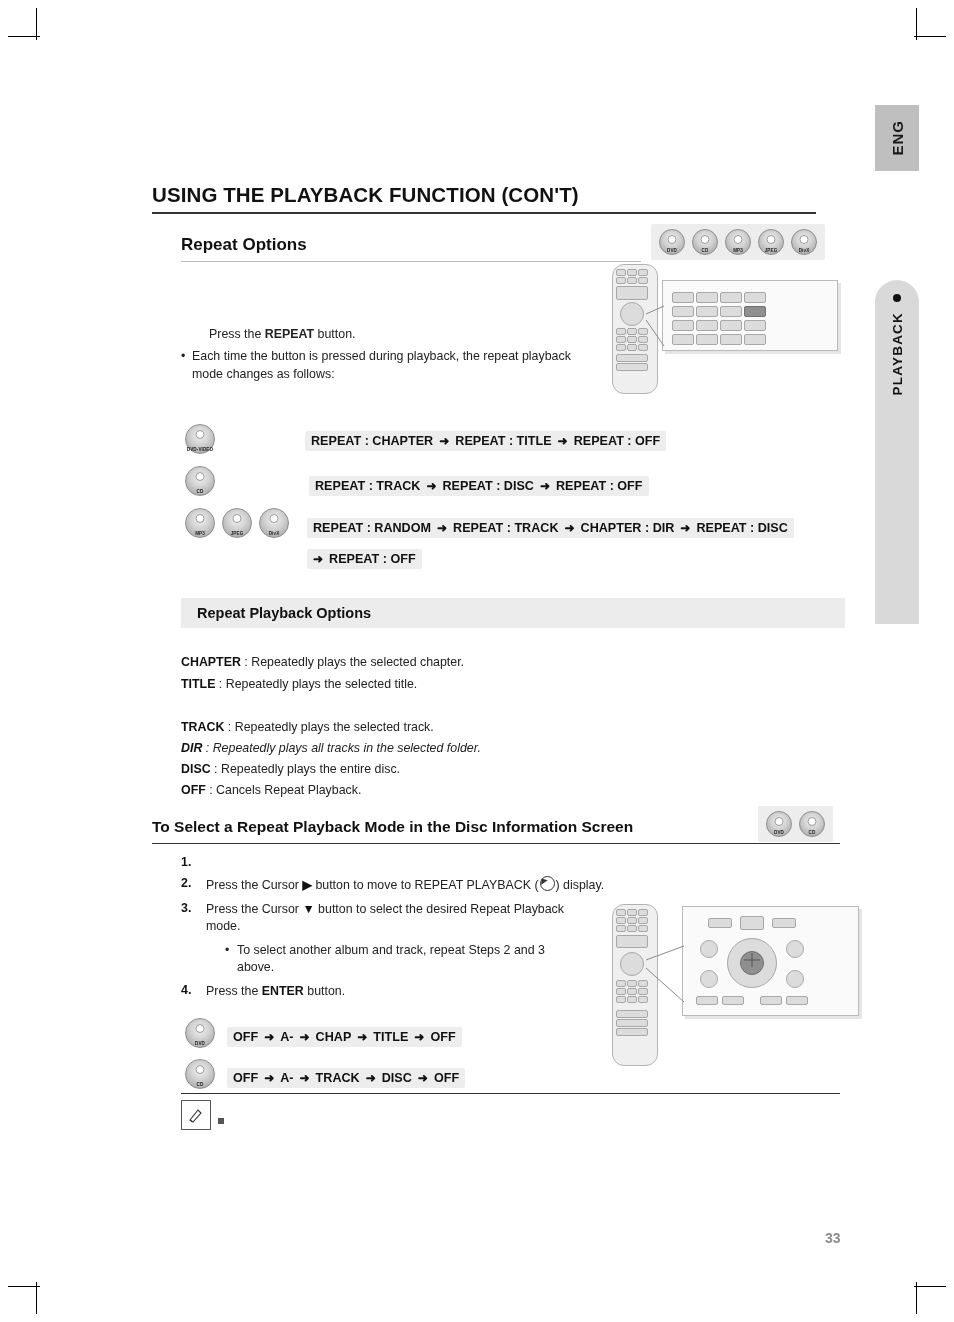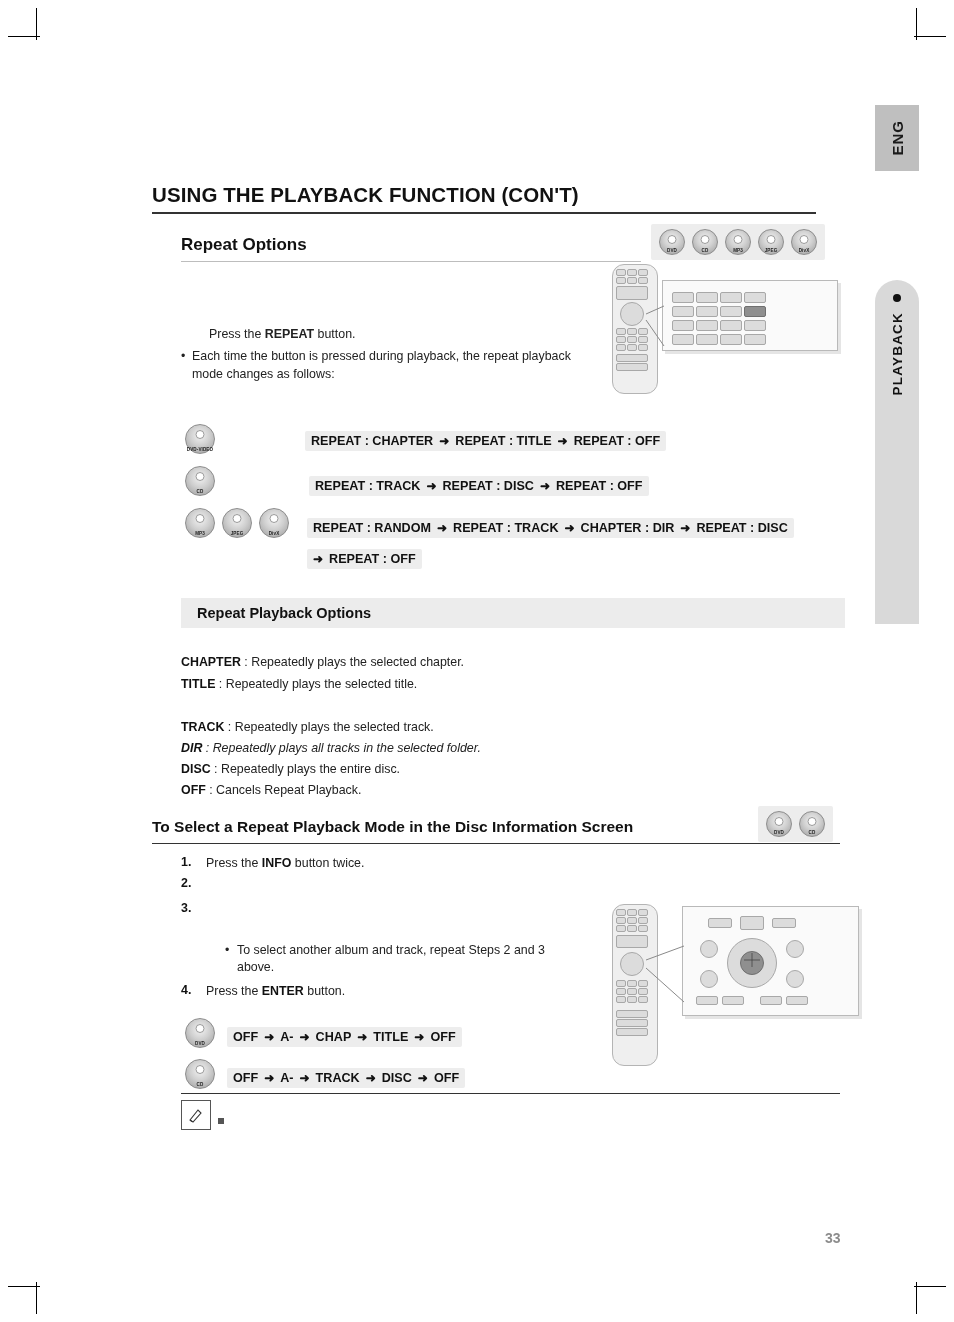--- a/index.html
+++ b/index.html
@@ -292,27 +292,30 @@
         <div class="hole"></div>
         <div class="lbl">DVD</div>
       </div>
     <div class="badge">
         <div class="hole"></div>
         <div class="lbl">CD</div>
       </div>
   </div>
 
   <div class="stepnum" style="left:181px;top:855px;">1.</div>
-  <div class="step" style="left:206px;top:855px;width:420px;">
-    <span>Press the </span><b>INFO</b><span> button twice.</span>
-  </div>
 
   <div class="stepnum" style="left:181px;top:876px;">2.</div>
+  <div class="step" style="left:206px;top:876px;width:470px;">
+    <span>Press the Cursor </span><b>▶</b><span> button to move to REPEAT PLAYBACK (</span><span class="repeat-glyph"></span><span>) display.</span>
+  </div>
 
   <div class="stepnum" style="left:181px;top:901px;">3.</div>
+  <div class="step" style="left:206px;top:901px;width:370px;">
+    <span>Press the Cursor </span><b>▼</b><span> button to select the desired Repeat Playback mode.</span>
+  </div>
   <div class="step" style="left:225px;top:942px;width:350px;">
     <span style="position:absolute;left:0;">•</span>
     <span style="display:block;padding-left:12px;">To select another album and track, repeat Steps 2 and 3 above.</span>
   </div>
 
   <div class="stepnum" style="left:181px;top:983px;">4.</div>
   <div class="step" style="left:206px;top:983px;width:360px;">
     <span>Press the </span><b>ENTER</b><span> button.</span>
   </div>
 

